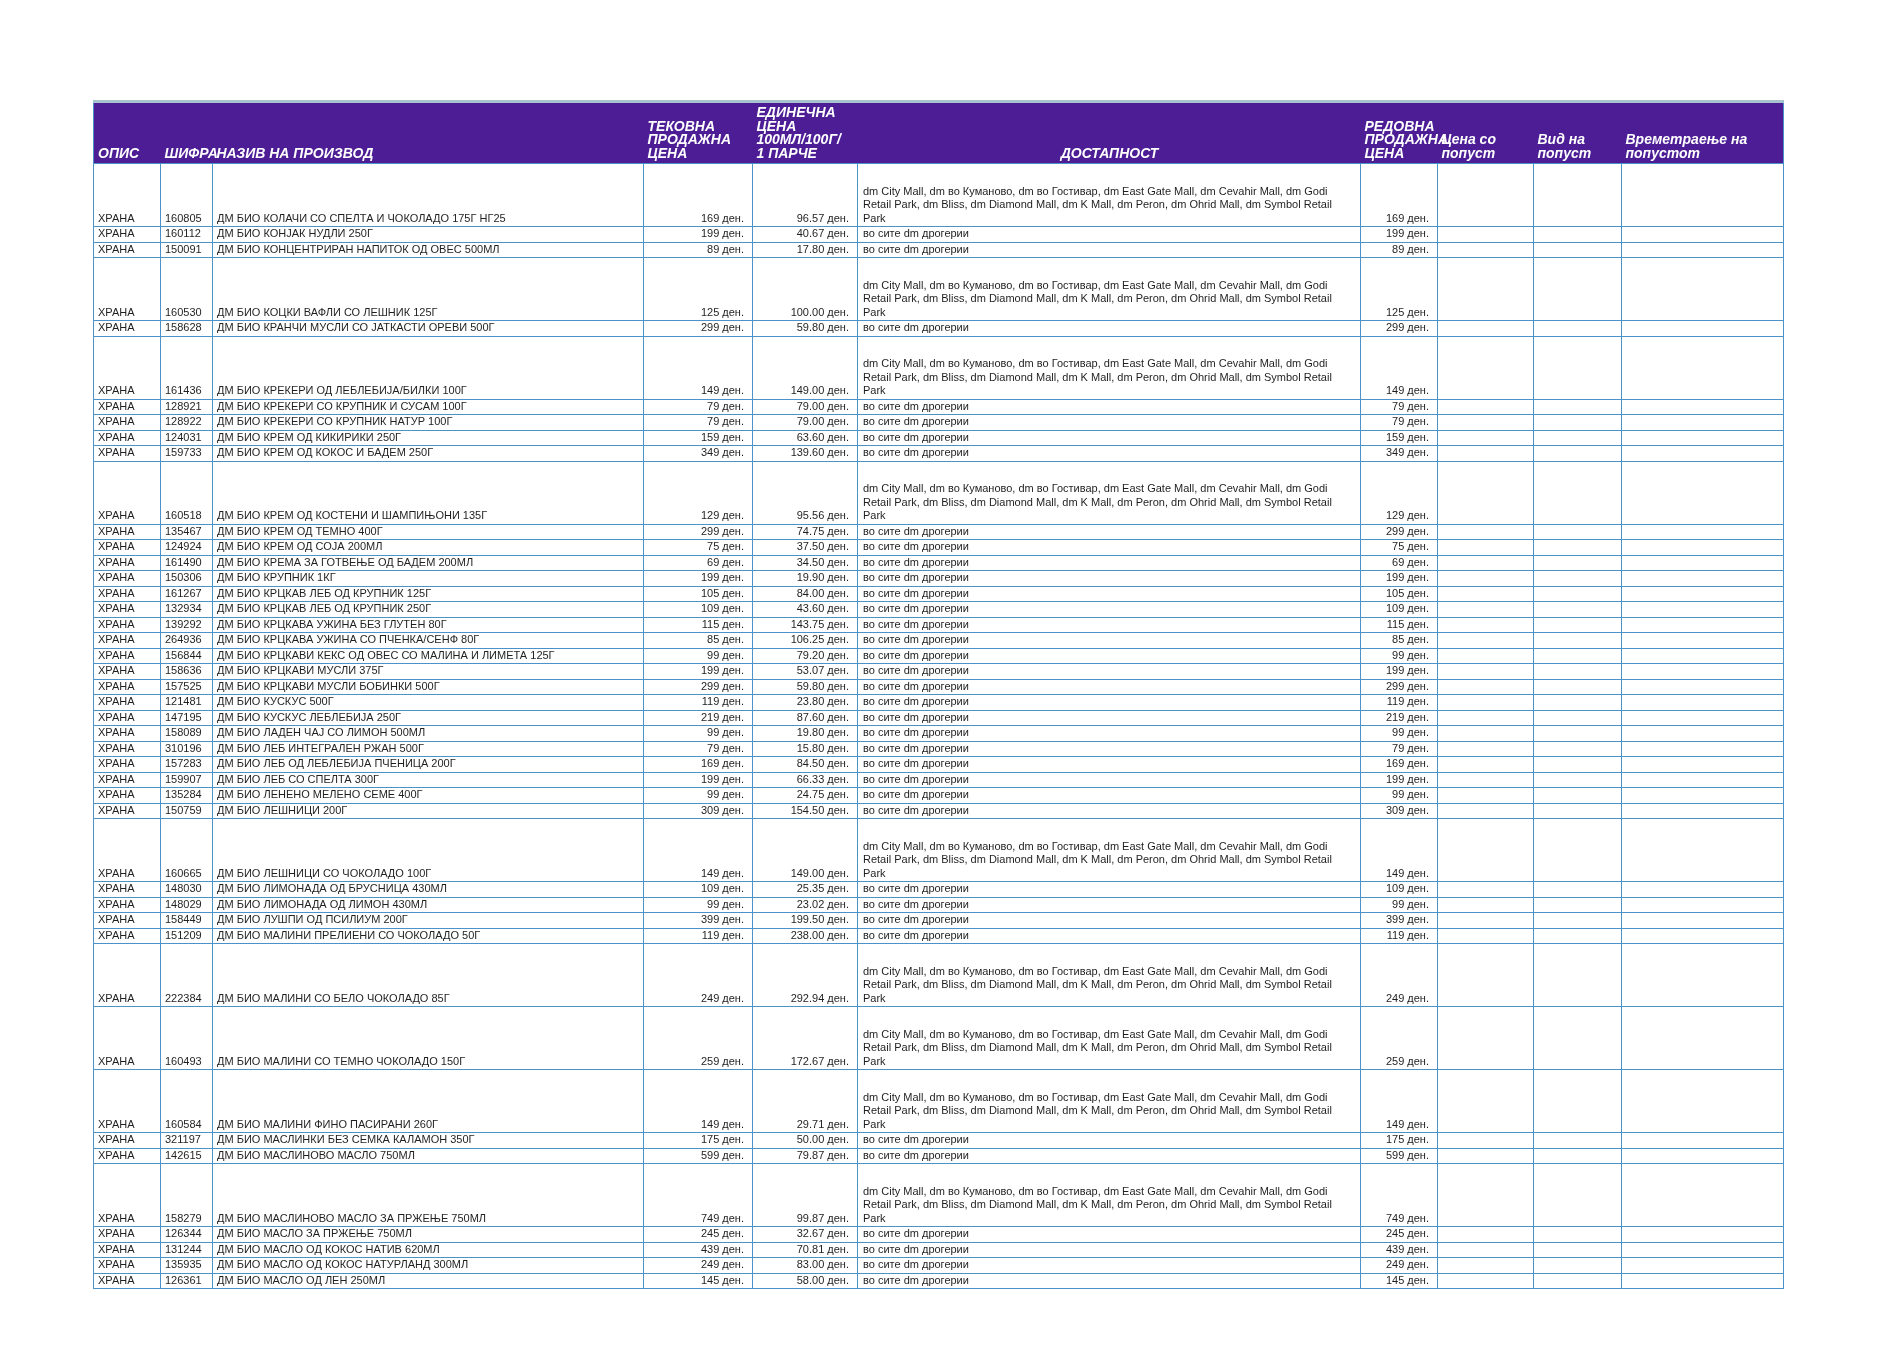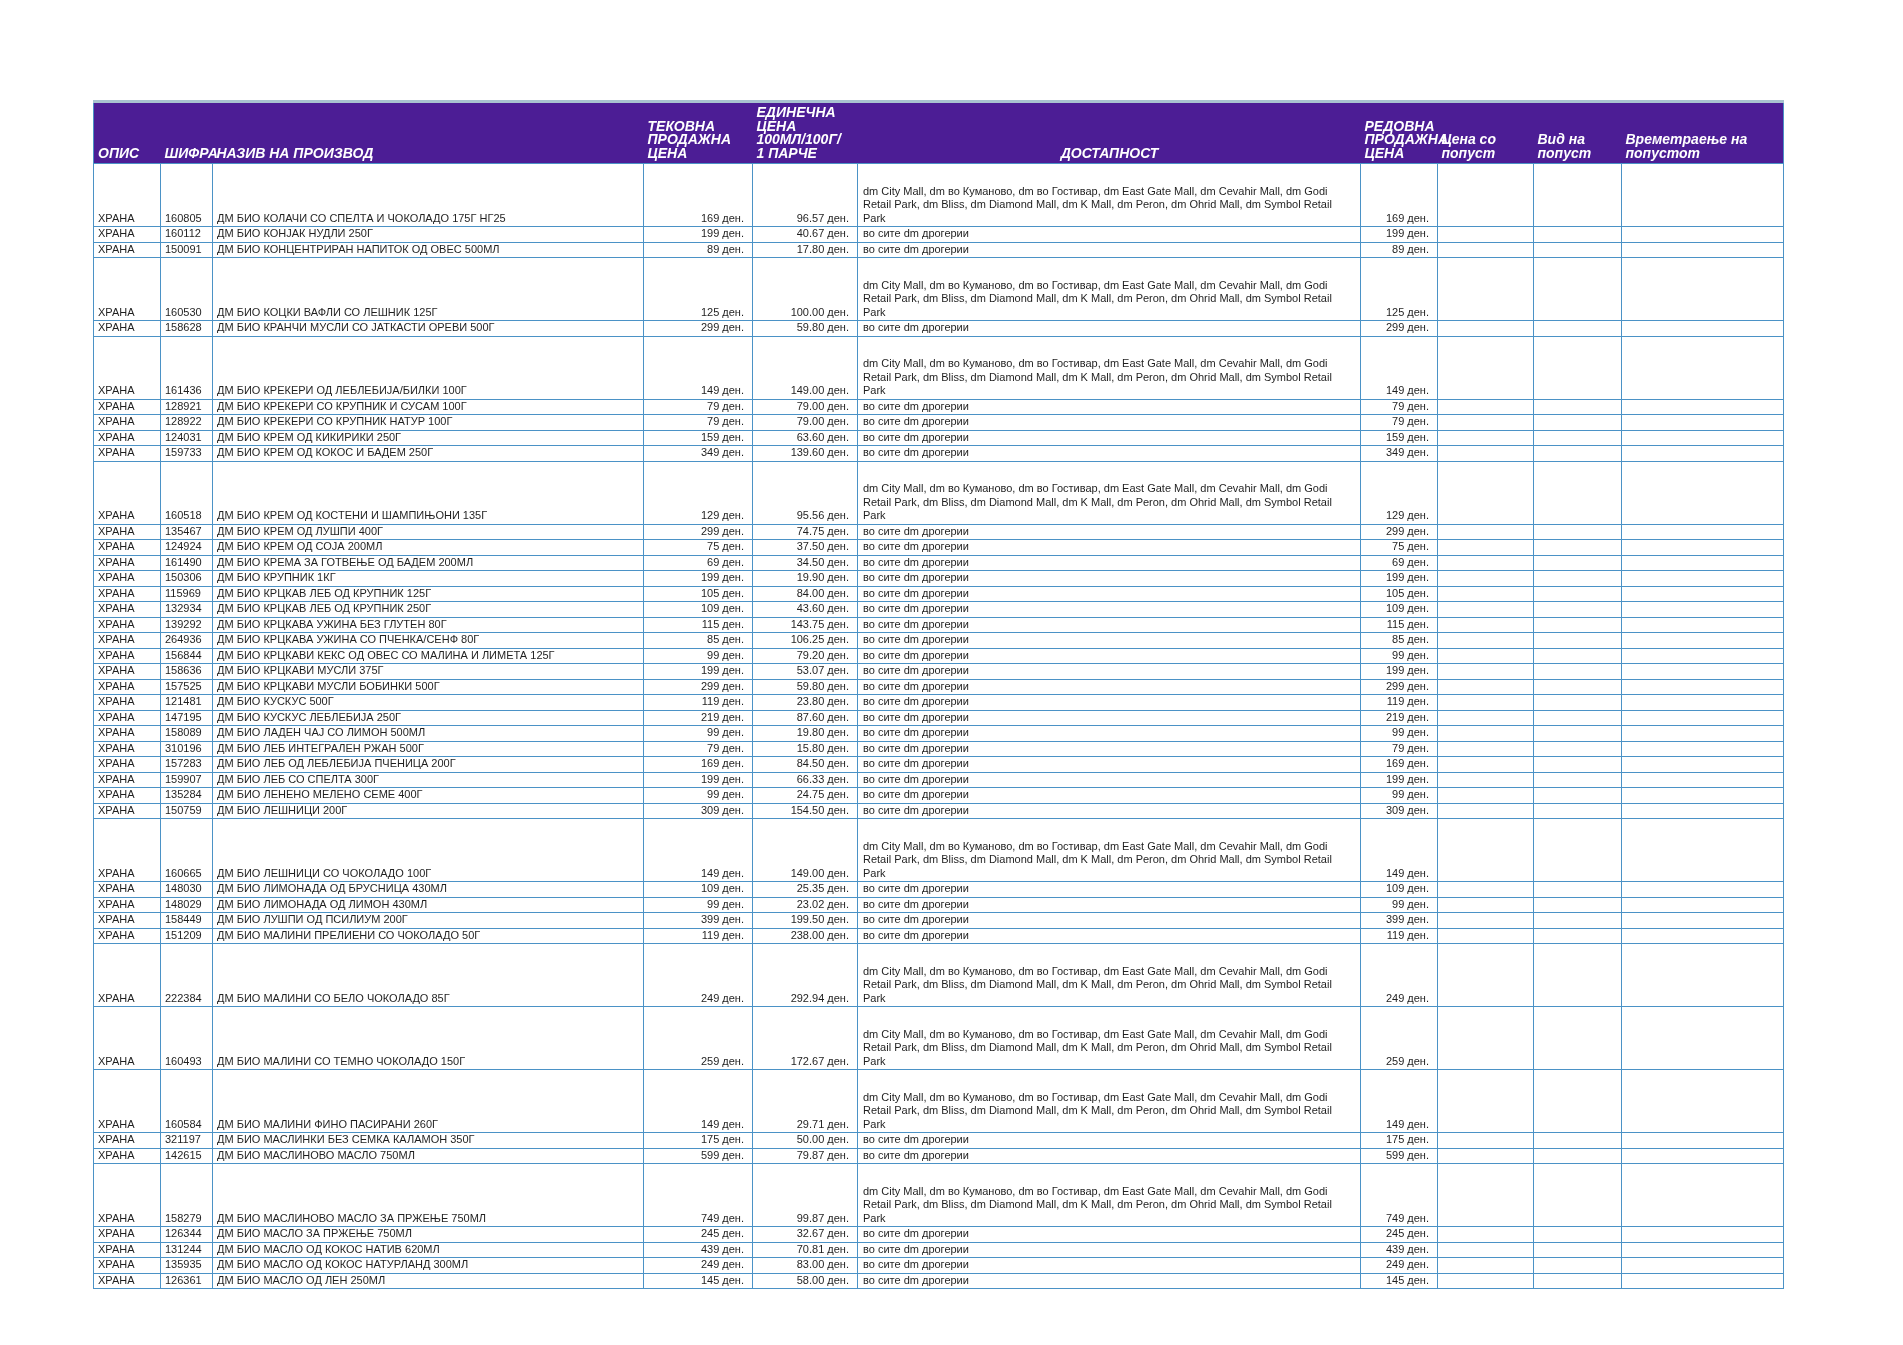--- a/index.html
+++ b/index.html
@@ -197,21 +197,21 @@
         <td class="td-price">95.56 ден.</td>
         <td class="td-avail">dm City Mall,  dm во Куманово,  dm во Гостивар, dm East Gate Mall,  dm Cevahir Mall,  dm Godi Retail Park, dm Bliss,  dm Diamond Mall, dm K Mall, dm Peron,  dm Ohrid Mall, dm Symbol Retail Park</td>
         <td class="td-price">129 ден.</td>
         <td></td>
         <td></td>
         <td></td>
       </tr>
       <tr class="short">
         <td>ХРАНА</td>
         <td>135467</td>
-        <td>ДМ БИО КРЕМ ОД ЛУШПИ 400Г</td>
+        <td>ДМ БИО КРЕМ ОД ТЕМНО 400Г</td>
         <td class="td-price">299 ден.</td>
         <td class="td-price">74.75 ден.</td>
         <td class="td-avail">во сите dm дрогерии</td>
         <td class="td-price">299 ден.</td>
         <td></td>
         <td></td>
         <td></td>
       </tr>
       <tr class="short">
         <td>ХРАНА</td>
@@ -244,21 +244,21 @@
         <td class="td-price">199 ден.</td>
         <td class="td-price">19.90 ден.</td>
         <td class="td-avail">во сите dm дрогерии</td>
         <td class="td-price">199 ден.</td>
         <td></td>
         <td></td>
         <td></td>
       </tr>
       <tr class="short">
         <td>ХРАНА</td>
-        <td>115969</td>
+        <td>161267</td>
         <td>ДМ БИО КРЦКАВ ЛЕБ ОД КРУПНИК 125Г</td>
         <td class="td-price">105 ден.</td>
         <td class="td-price">84.00 ден.</td>
         <td class="td-avail">во сите dm дрогерии</td>
         <td class="td-price">105 ден.</td>
         <td></td>
         <td></td>
         <td></td>
       </tr>
       <tr class="short">

